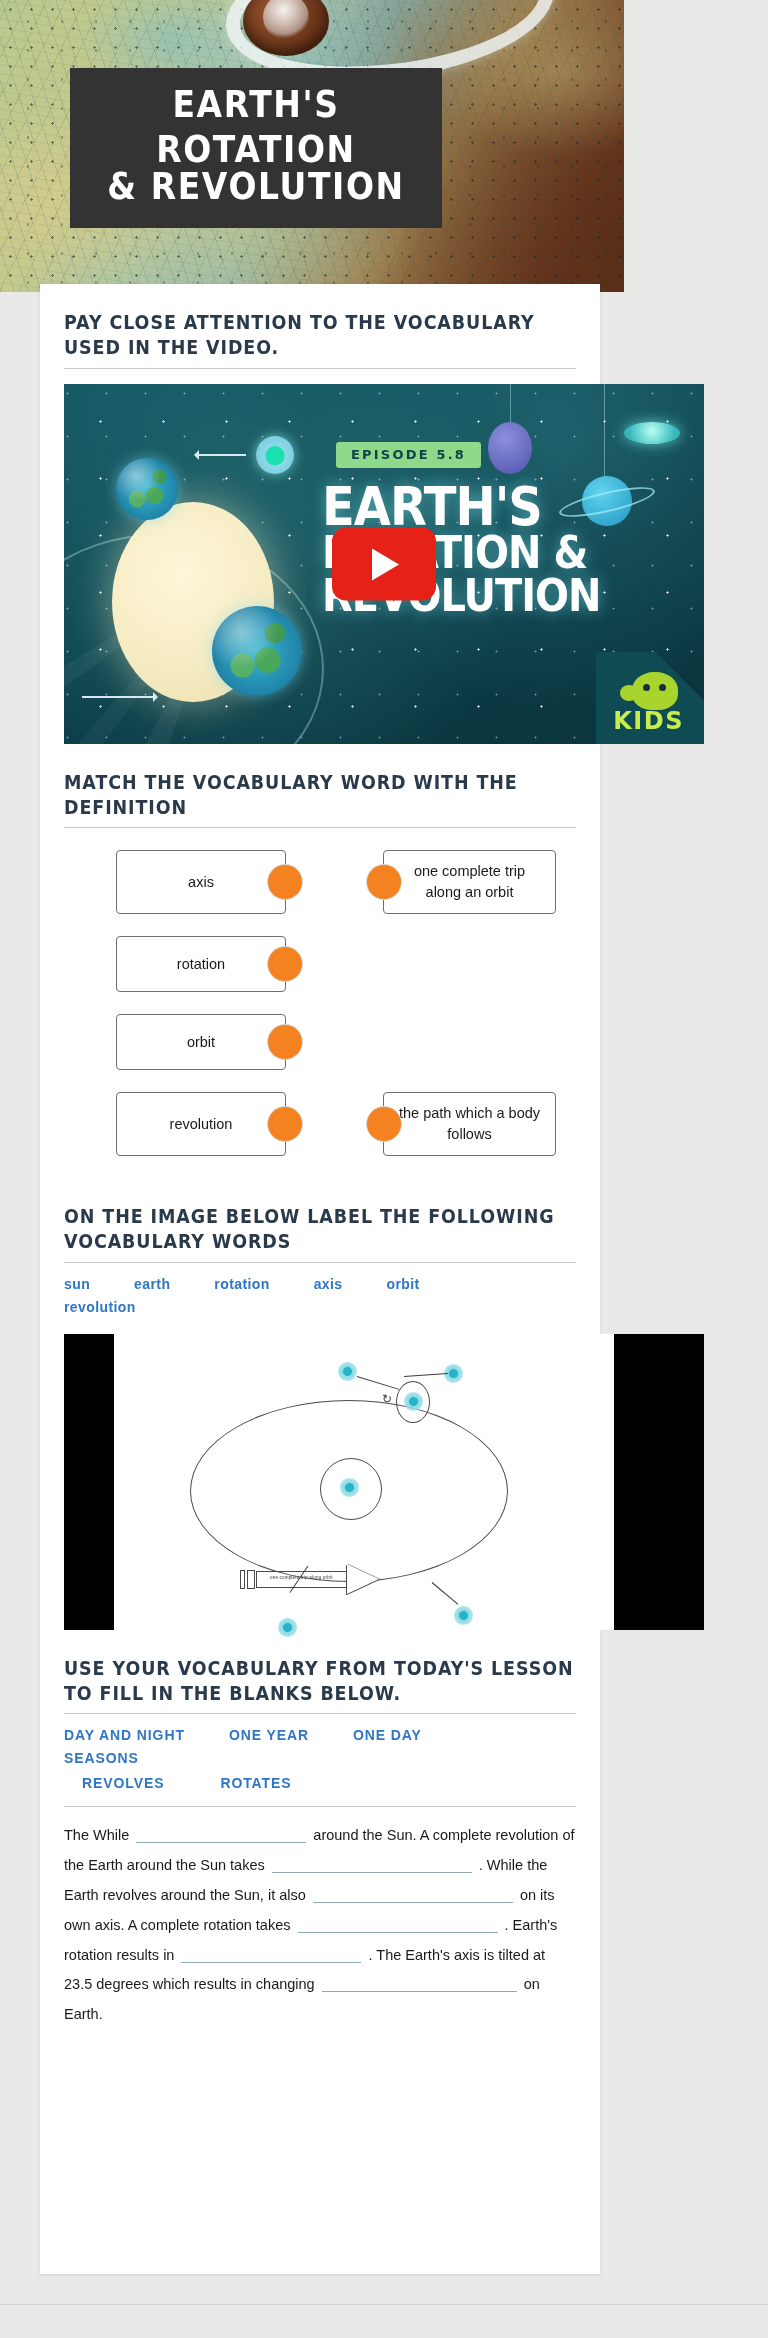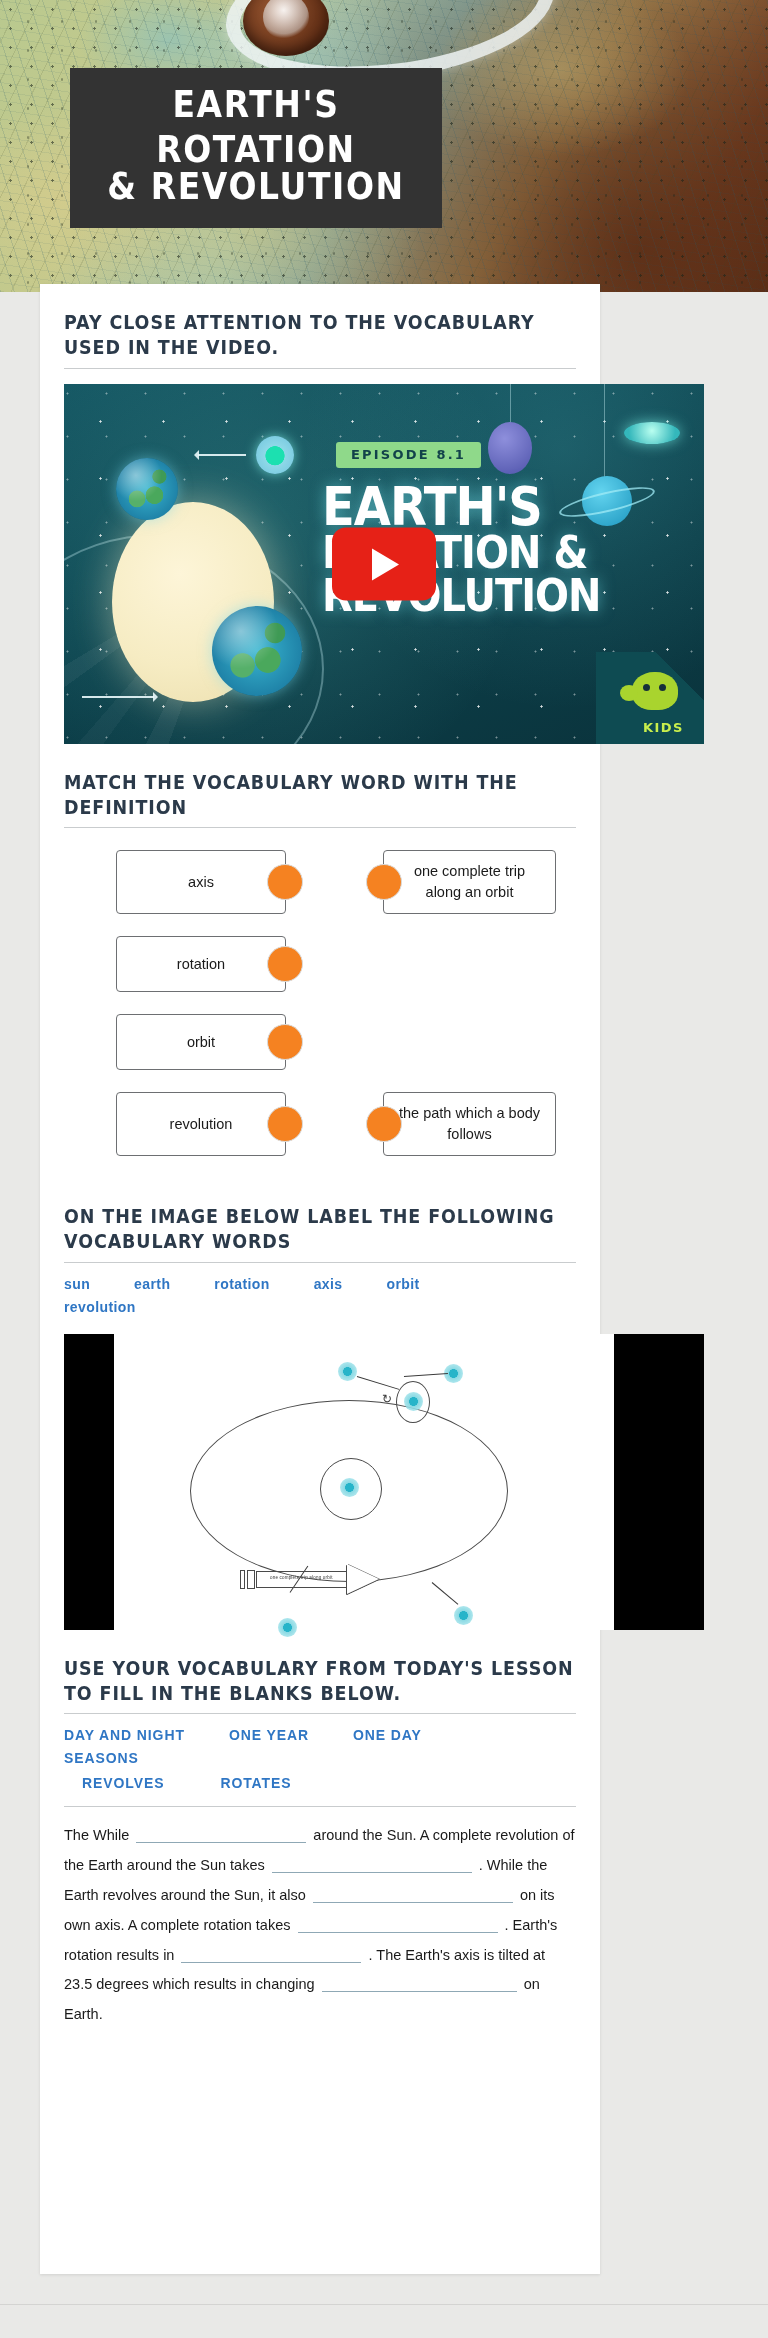--- a/index.html
+++ b/index.html
@@ -13,21 +13,21 @@
   body {
     width: 768px;
     min-height: 2338px;
     position: relative;
     overflow-x: hidden;
   }
 
   
   .hero {
     position: relative;
-    width: 768px;
+    width: 624px;
     height: 292px;
     overflow: hidden;
     background: #5c3a1e;
   }
   .hero-map {
     position: absolute;
     inset: 0;
     background:
       radial-gradient(ellipse 130px 90px at 170px 40px, rgba(120,190,205,.55), transparent 70%),
       radial-gradient(ellipse 200px 130px at 60px 200px, rgba(214,204,140,.75), transparent 72%),
@@ -259,21 +259,21 @@
   }
   .v-elephant::after {
     content: ""; position: absolute; left: 11px; top: 12px;
     width: 7px; height: 7px; border-radius: 50%;
     background: #16303a;
     box-shadow: 16px 0 0 #16303a;
   }
   .v-kidstext {
     position: absolute; right: 20px; bottom: 9px;
     color: #c9ee4c; font-family: "DejaVu Sans", sans-serif;
-    font-weight: bold; font-size: 13px; letter-spacing: 1.5px;
+    font-weight: bold; font-size: 24px; letter-spacing: 1.5px;
   }
   .play-btn {
     position: absolute;
     left: 50%; top: 50%;
     transform: translate(-50%, -50%);
     width: 104px; height: 73px;
     background: #e62117;
     border-radius: 14px;
     cursor: pointer;
   }
@@ -494,21 +494,21 @@
       <div class="v-wire" style="left:446px;top:0;height:42px;"></div>
       <div class="v-planet-purple"></div>
       <div class="v-wire" style="left:540px;top:0;height:96px;"></div>
       <div class="v-planet-blue"></div>
       <div class="v-ring"></div>
       <div class="v-ufo"></div>
 
       <div class="v-arrow left" style="left:134px;top:70px;width:48px;"></div>
       <div class="v-arrow right" style="left:18px;top:312px;width:72px;"></div>
 
-      <div class="v-badge">EPISODE 8.1</div>
+      <div class="v-badge">EPISODE 5.8</div>
       <div class="v-title">
         <div>EARTH'S</div>
         <div class="small">ROTATION &amp;</div>
         <div class="small">REVOLUTION</div>
       </div>
 
       <div class="v-kids"></div>
       <div class="v-elephant"></div>
       <div class="v-kidstext">KIDS</div>
 

